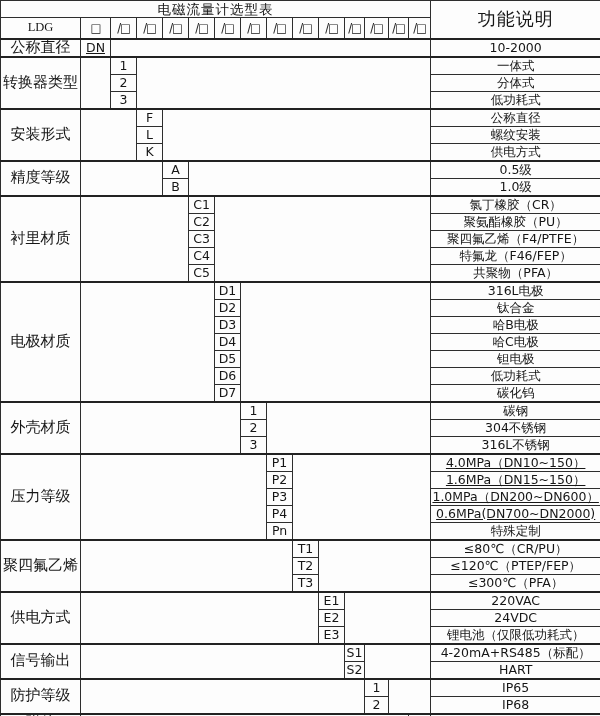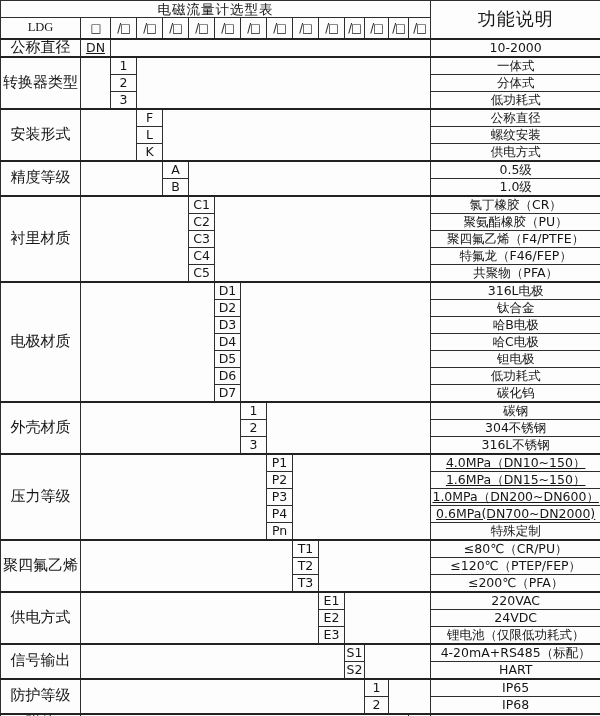--- a/index.html
+++ b/index.html
@@ -236,21 +236,21 @@
     <td>T1</td>
     <td rowspan="3" colspan="5"></td>
     <td class="desc">≤80℃（CR/PU）</td>
   </tr>
   <tr>
         <td>T2</td>
       <td class="desc">≤120℃（PTEP/FEP）</td>
       </tr>
   <tr>
         <td>T3</td>
-      <td class="desc">≤200℃（PFA）</td>
+      <td class="desc">≤300℃（PFA）</td>
       </tr>
 
   <tr class="gstart">
     <td class="cat" rowspan="3">供电方式</td>
     <td rowspan="3" colspan="9"></td>
     <td>E1</td>
     <td rowspan="3" colspan="4"></td>
     <td class="desc">220VAC</td>
   </tr>
   <tr>

